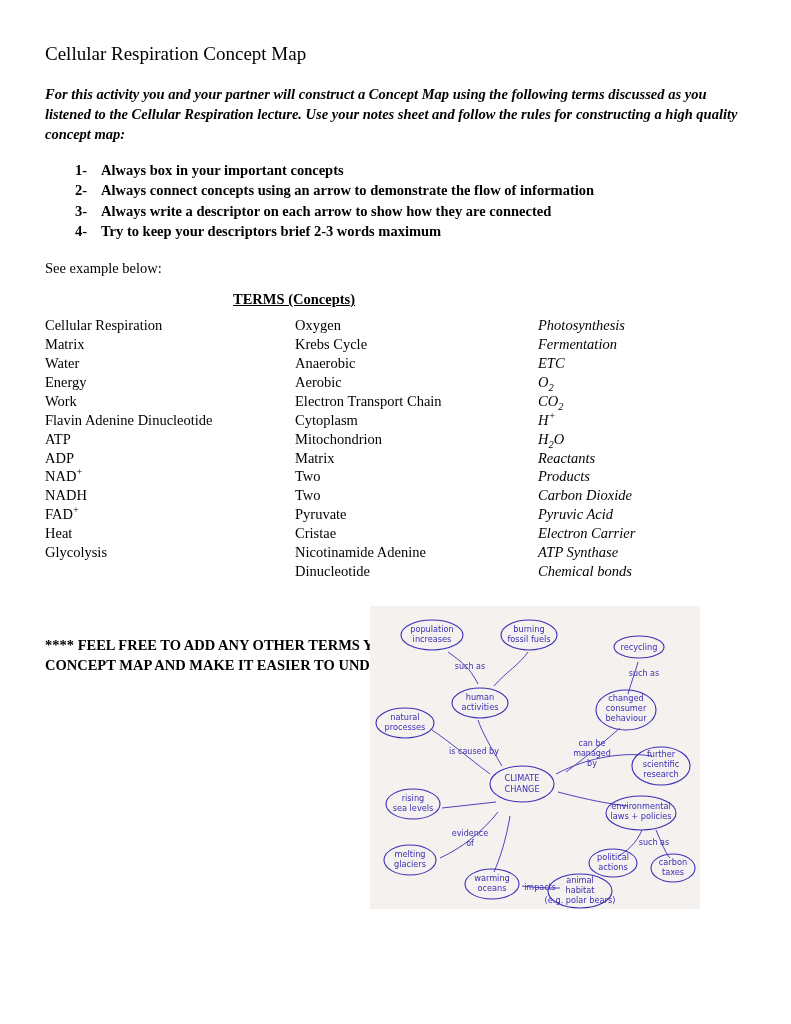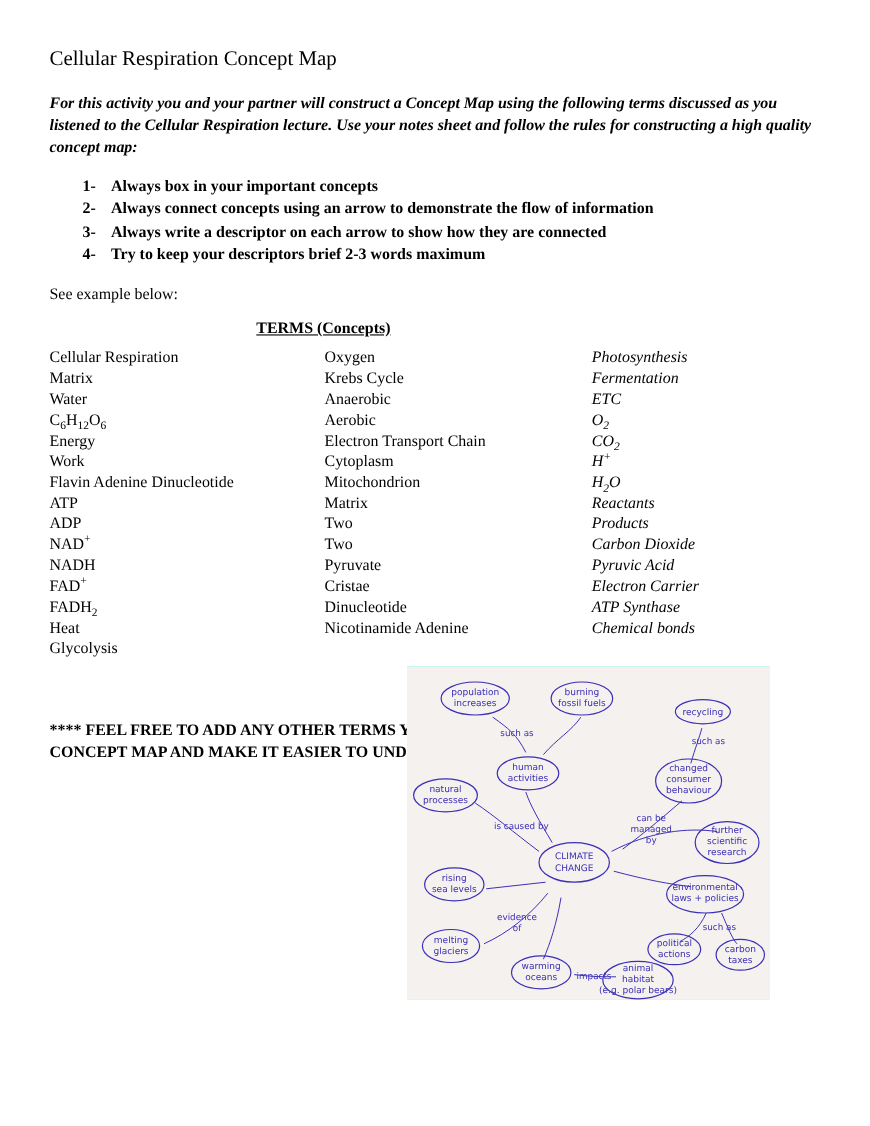--- a/index.html
+++ b/index.html
@@ -163,48 +163,46 @@
 
     <div class="see-example">See example below:</div>
 
     <div class="terms-heading">TERMS (Concepts)</div>
 
     <div class="terms-cols">
       <div class="terms-col c1">
         <div>Cellular Respiration</div>
         <div>Matrix</div>
         <div>Water</div>
-        <div>C<sub>6</sub>H<sub>12</sub>O<sub>6</sub></div>
         <div>Energy</div>
         <div>Work</div>
         <div>Flavin Adenine Dinucleotide</div>
         <div>ATP</div>
         <div>ADP</div>
         <div>NAD<sup>+</sup></div>
         <div>NADH</div>
         <div>FAD<sup>+</sup></div>
-        <div>FADH<sub>2</sub></div>
         <div>Heat</div>
         <div>Glycolysis</div>
       </div>
       <div class="terms-col c2">
         <div>Oxygen</div>
         <div>Krebs Cycle</div>
         <div>Anaerobic</div>
         <div>Aerobic</div>
         <div>Electron Transport Chain</div>
         <div>Cytoplasm</div>
         <div>Mitochondrion</div>
         <div>Matrix</div>
         <div>Two</div>
         <div>Two</div>
         <div>Pyruvate</div>
         <div>Cristae</div>
+        <div>Nicotinamide Adenine</div>
         <div>Dinucleotide</div>
-        <div>Nicotinamide Adenine</div>
       </div>
       <div class="terms-col c3">
         <div>Photosynthesis</div>
         <div>Fermentation</div>
         <div>ETC</div>
         <div>O<sub>2</sub></div>
         <div>CO<sub>2</sub></div>
         <div>H<sup>+</sup></div>
         <div>H<sub>2</sub>O</div>
         <div>Reactants</div>

